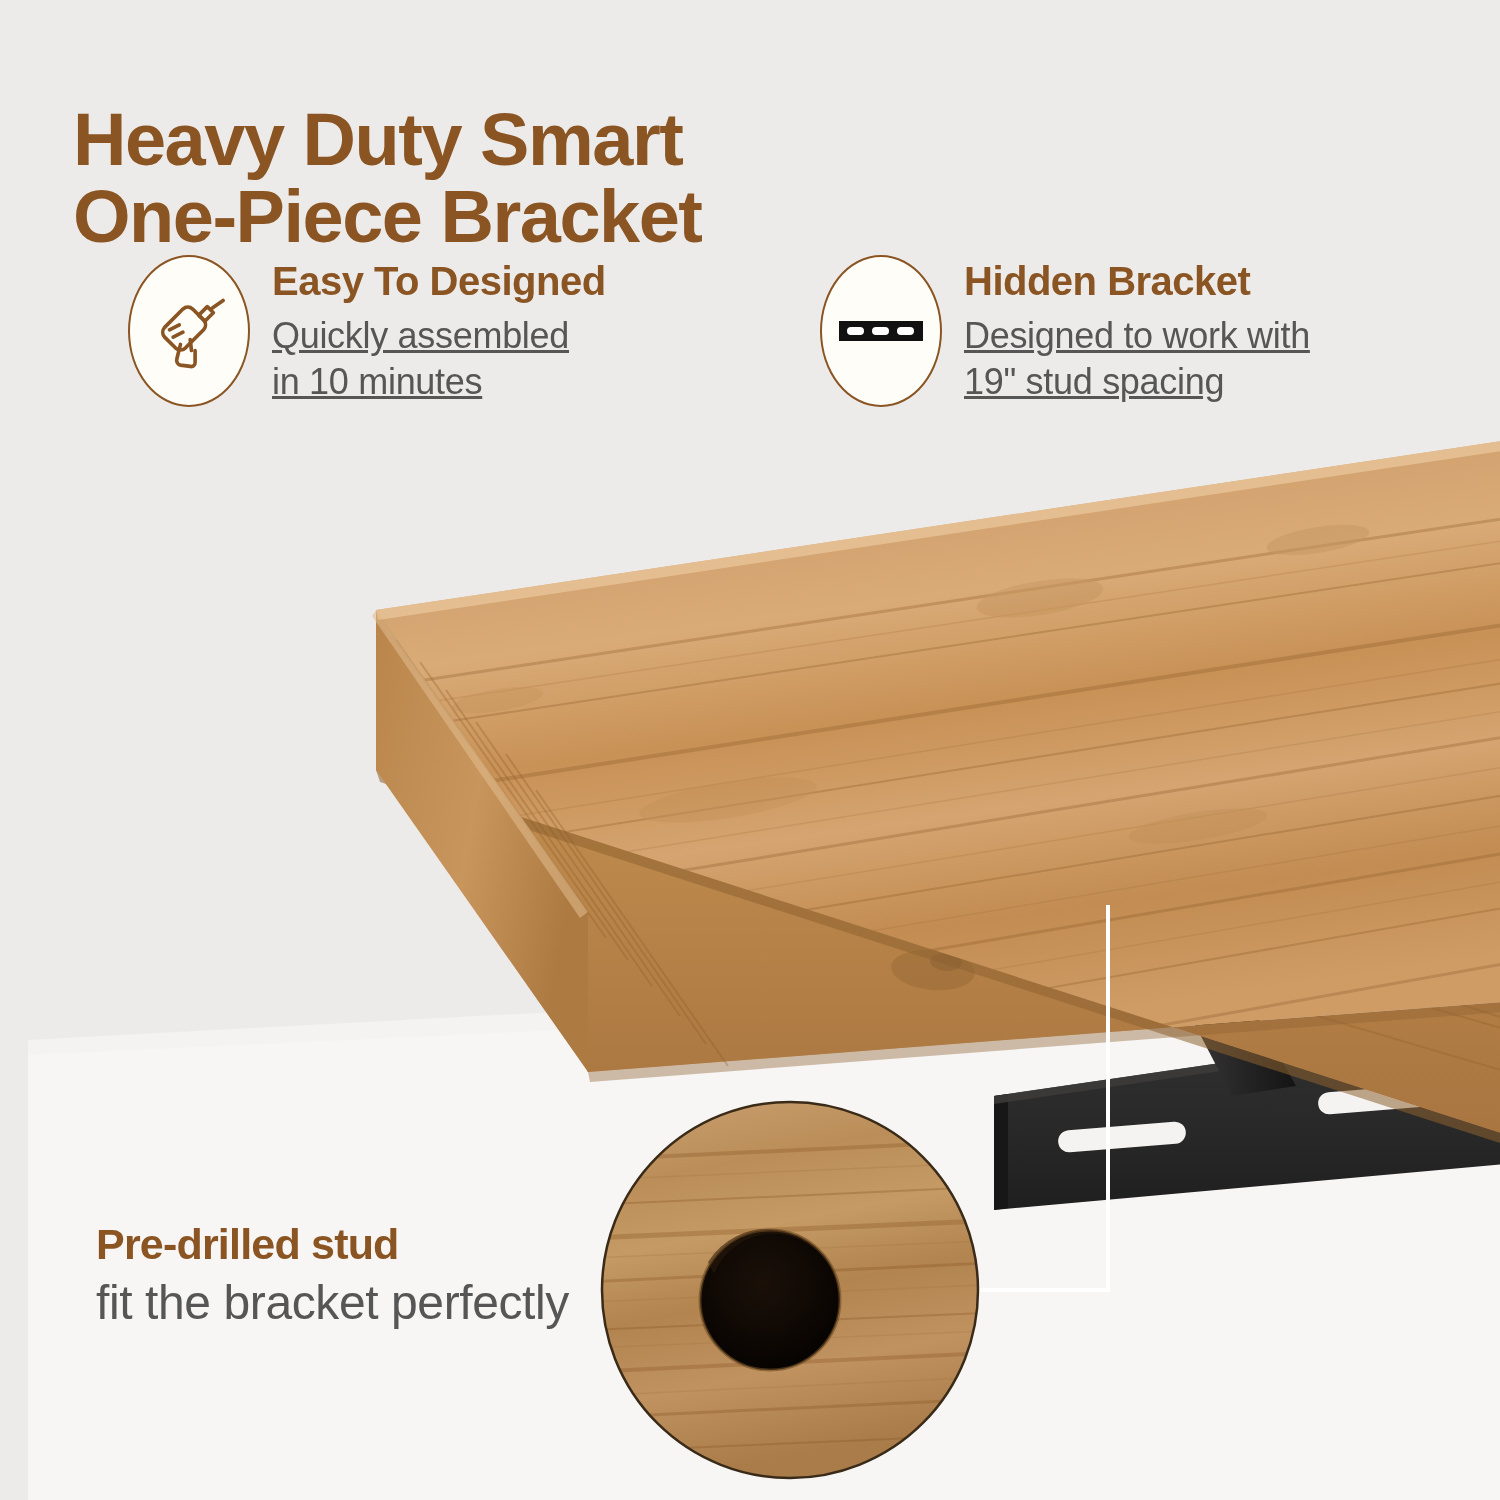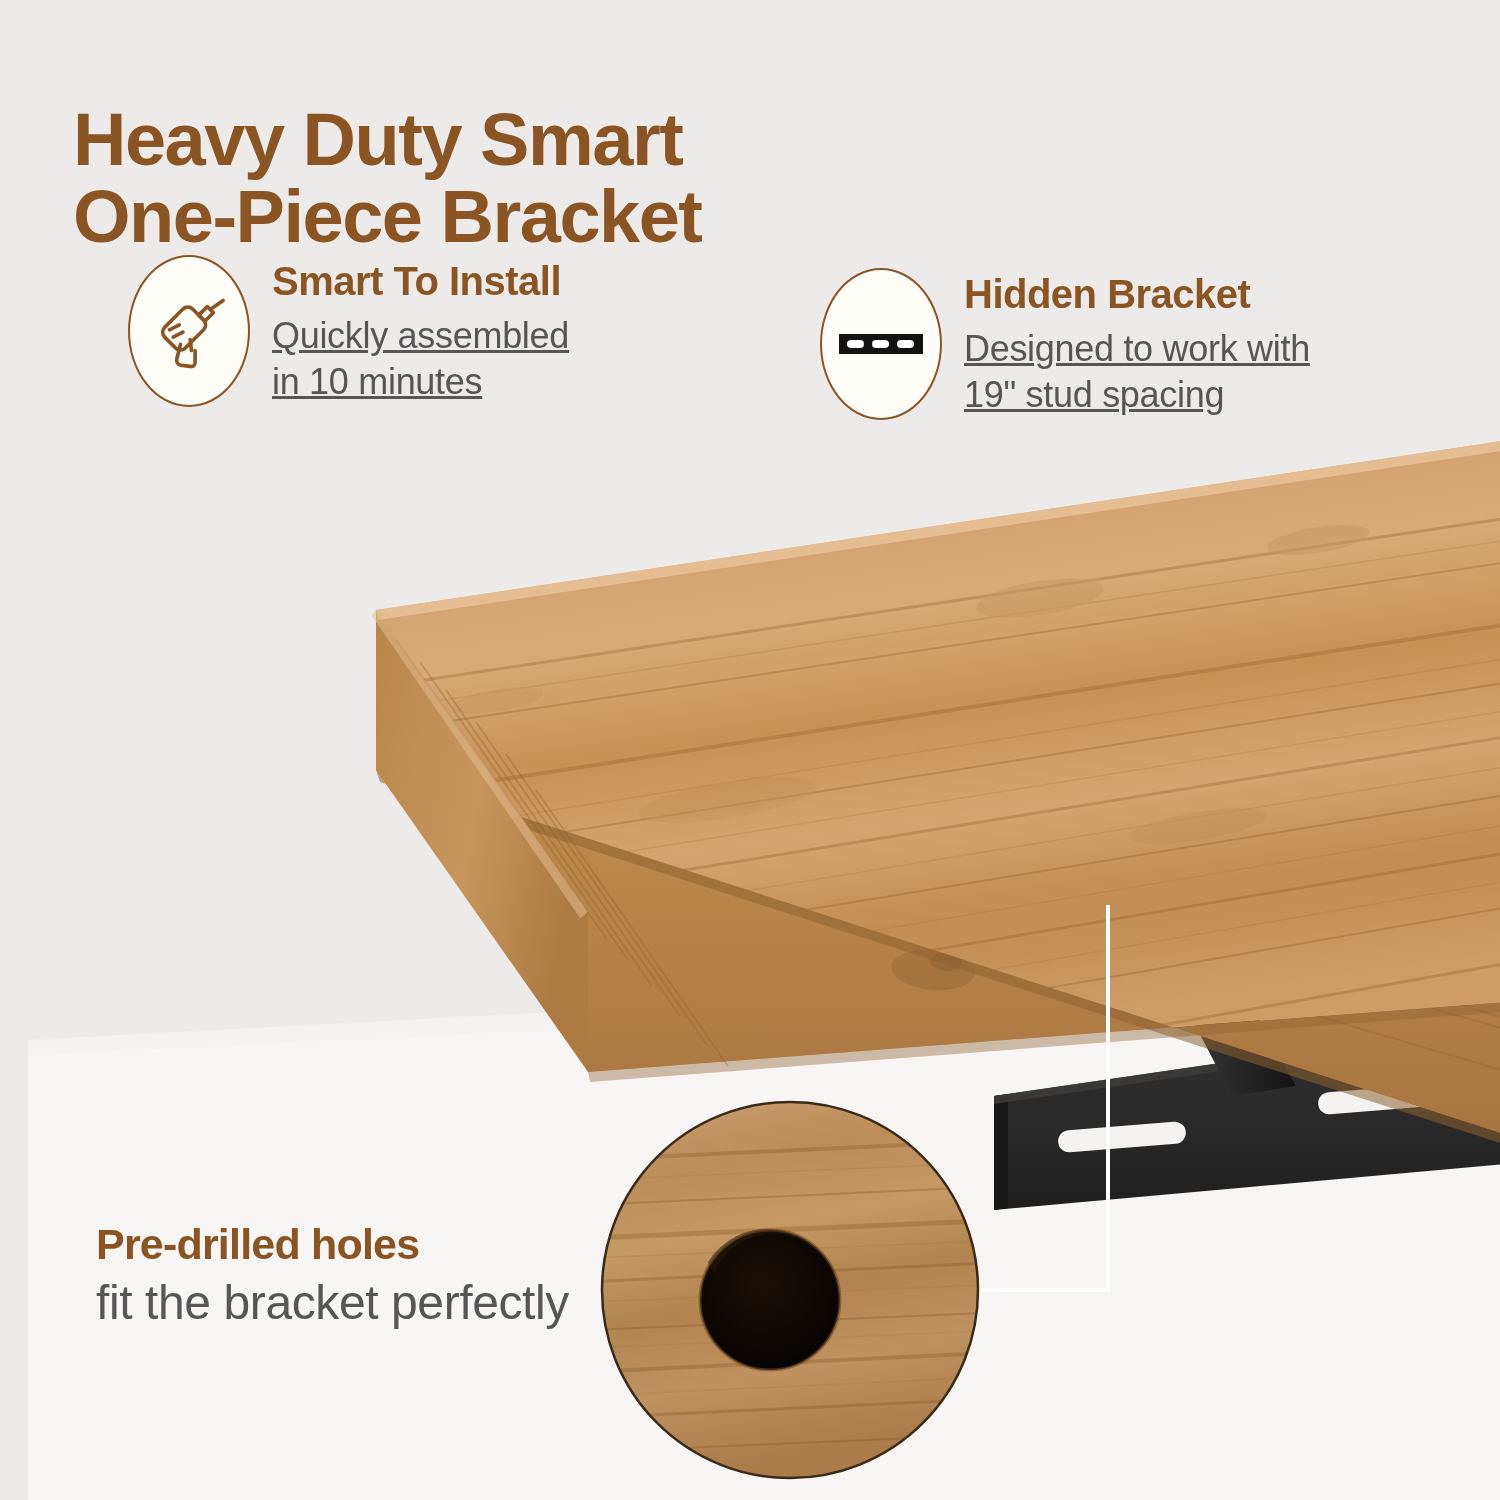--- a/index.html
+++ b/index.html
@@ -19,21 +19,21 @@
     color:#8a5523;
     font-size:74px;
     font-weight:bold;
     line-height:1.04;
     letter-spacing:-1.5px;
     white-space:pre-line;
   }
 
   .feature{position:absolute;display:flex;align-items:flex-start;gap:22px;}
   .feat-1{left:100px;top:255px;}
-  .feat-2{left:792px;top:268px;}
+  .feat-2{left:792px;top:255px;}
 
   .badge{
     width:118px;height:148px;
     border:2px solid #8a5523;
     border-radius:50%;
     background:#fffdf8;
     display:flex;align-items:center;justify-content:center;
     flex:0 0 auto;
   }
   .feat-txt{padding-top:4px;}
@@ -261,21 +261,21 @@
           <path d="M40 19 L47 12 L52 17 L45 24 Z"></path>
           <path d="M50 14 L60 7"></path>
           <path d="M16 31 L24 27"></path>
           <path d="M19 37 L27 33"></path>
           <path d="M25 43 L22 55 a4 4 0 0 0 3 5 L33 61 a3 3 0 0 0 4 -3 L37 48"></path>
           <path d="M33 39 L34 48"></path>
         </g>
       </svg>
     </div>
     <div class="feat-txt">
-      <p class="feat-title">Smart To Install</p>
+      <p class="feat-title">Easy To Designed</p>
       <p class="feat-sub">Quickly assembled
 in 10 minutes</p>
     </div>
   </div>
 
   <div class="feature feat-2">
     <div class="badge">
       <svg width="84" height="40" viewBox="0 0 84 28">
         <rect x="0" y="4" width="84" height="20" fill="#111111"></rect>
         <rect x="8" y="10" width="17" height="8" rx="4" fill="#ffffff"></rect>
@@ -284,17 +284,17 @@
       </svg>
     </div>
     <div class="feat-txt">
       <p class="feat-title">Hidden Bracket</p>
       <p class="feat-sub">Designed to work with
 19" stud spacing</p>
     </div>
   </div>
 
   <div class="caption">
-    <p class="cap-title">Pre-drilled holes</p>
+    <p class="cap-title">Pre-drilled stud</p>
     <p class="cap-sub">fit the bracket perfectly</p>
   </div>
 
 </div>
 
 </body></html>

